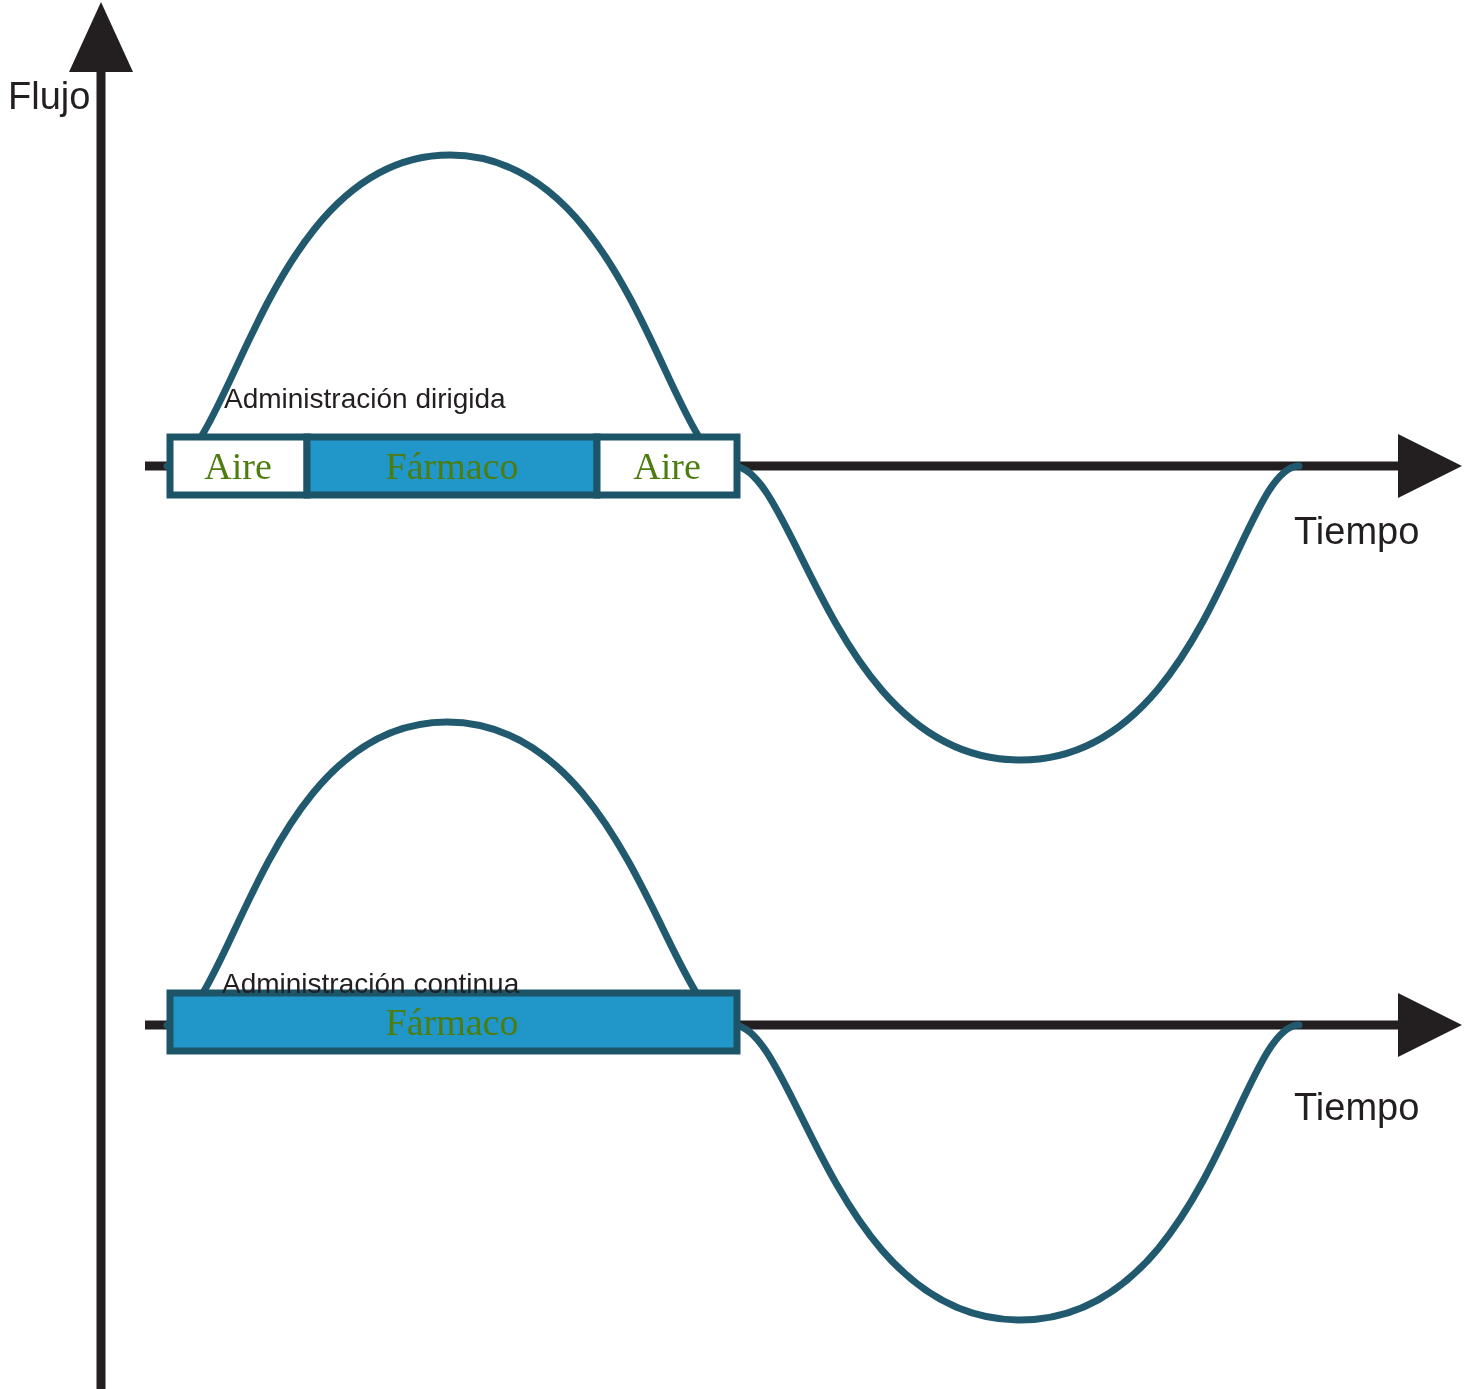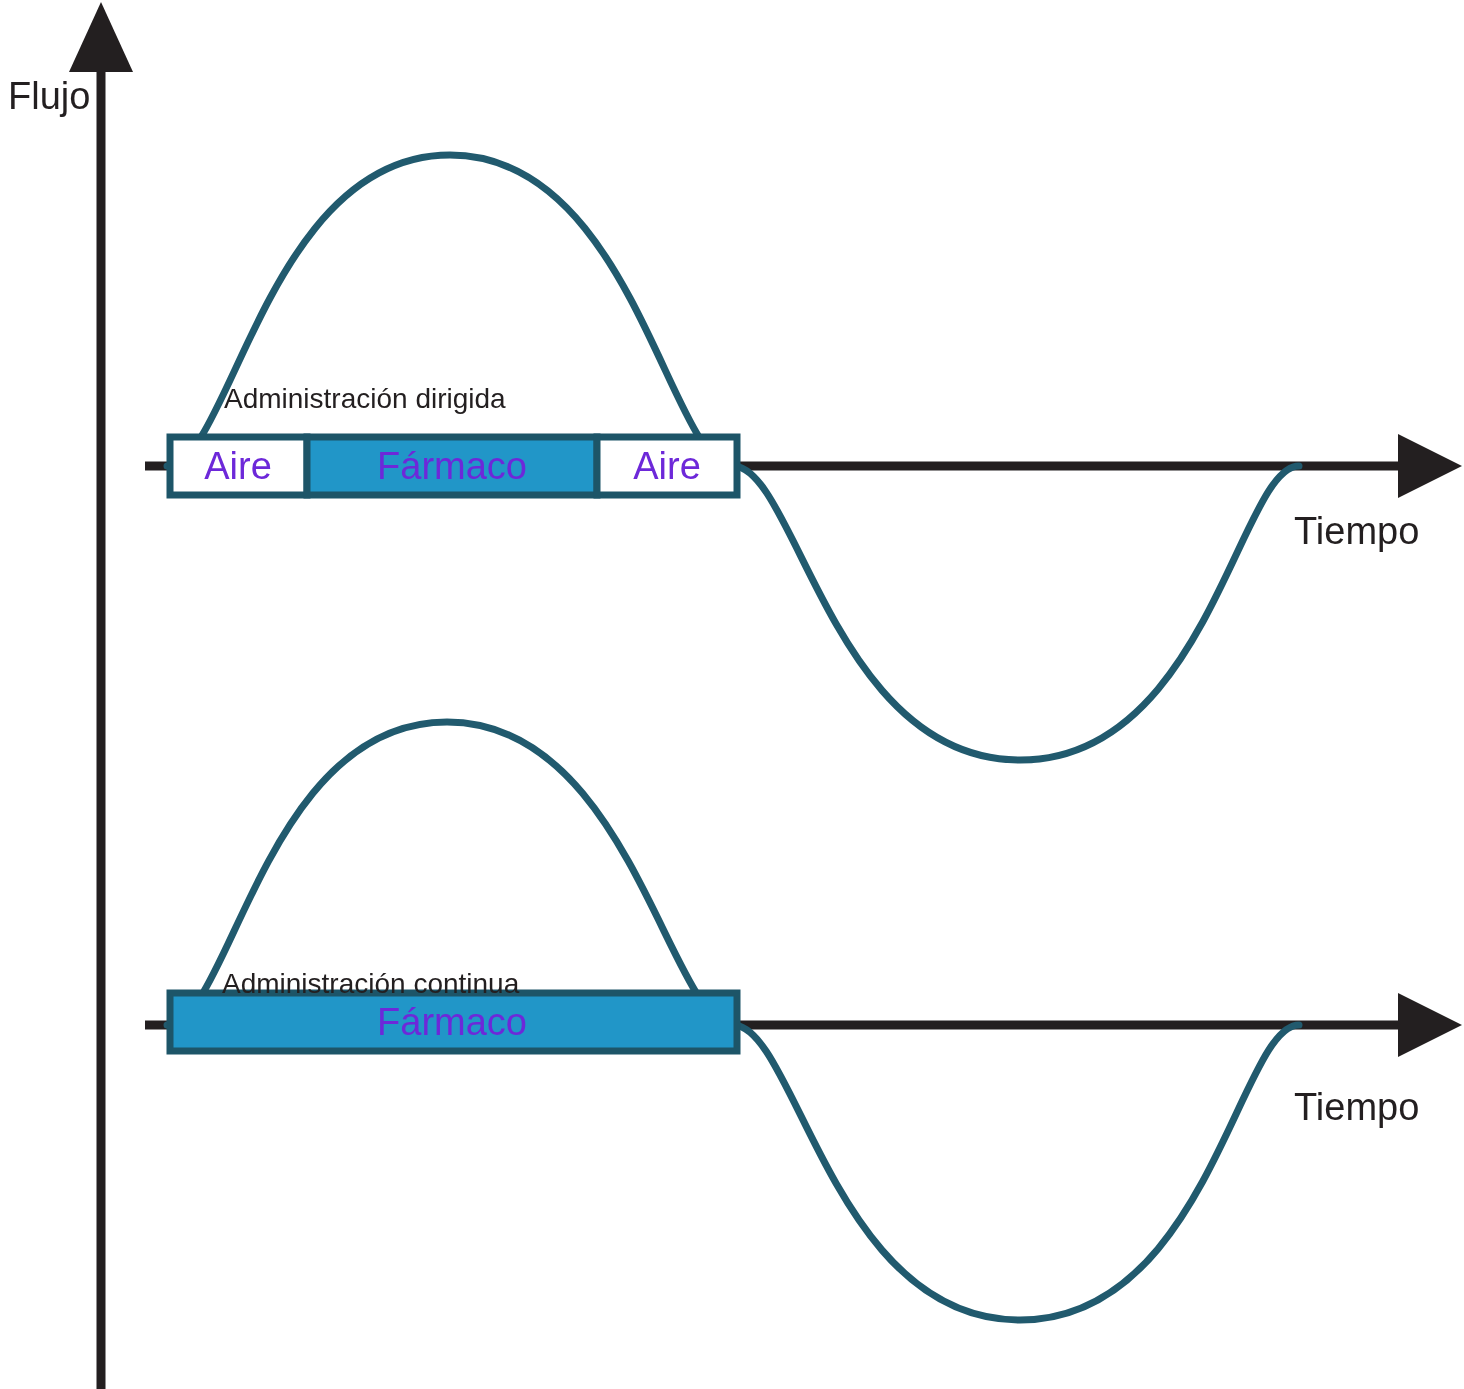--- a/index.html
+++ b/index.html
@@ -58,23 +58,23 @@
   #caption-1 {
     left: 224px;
     top: 385px;
   }
   #caption-2 {
     left: 222px;
     top: 970px;
   }
   .segment-label {
     position: absolute;
-    font-family: Liberation Sans, sans-serif;
+    font-family: Liberation Serif, serif;
     font-size: 38px;
-    color: #6d28d9;
+    color: #4d7c0f;
     white-space: nowrap;
     line-height: 1;
     transform: translate(-50%, -50%);
     pointer-events: none;
   }
 </style>
 </head>
 <body>
 
 <div id="figure">

